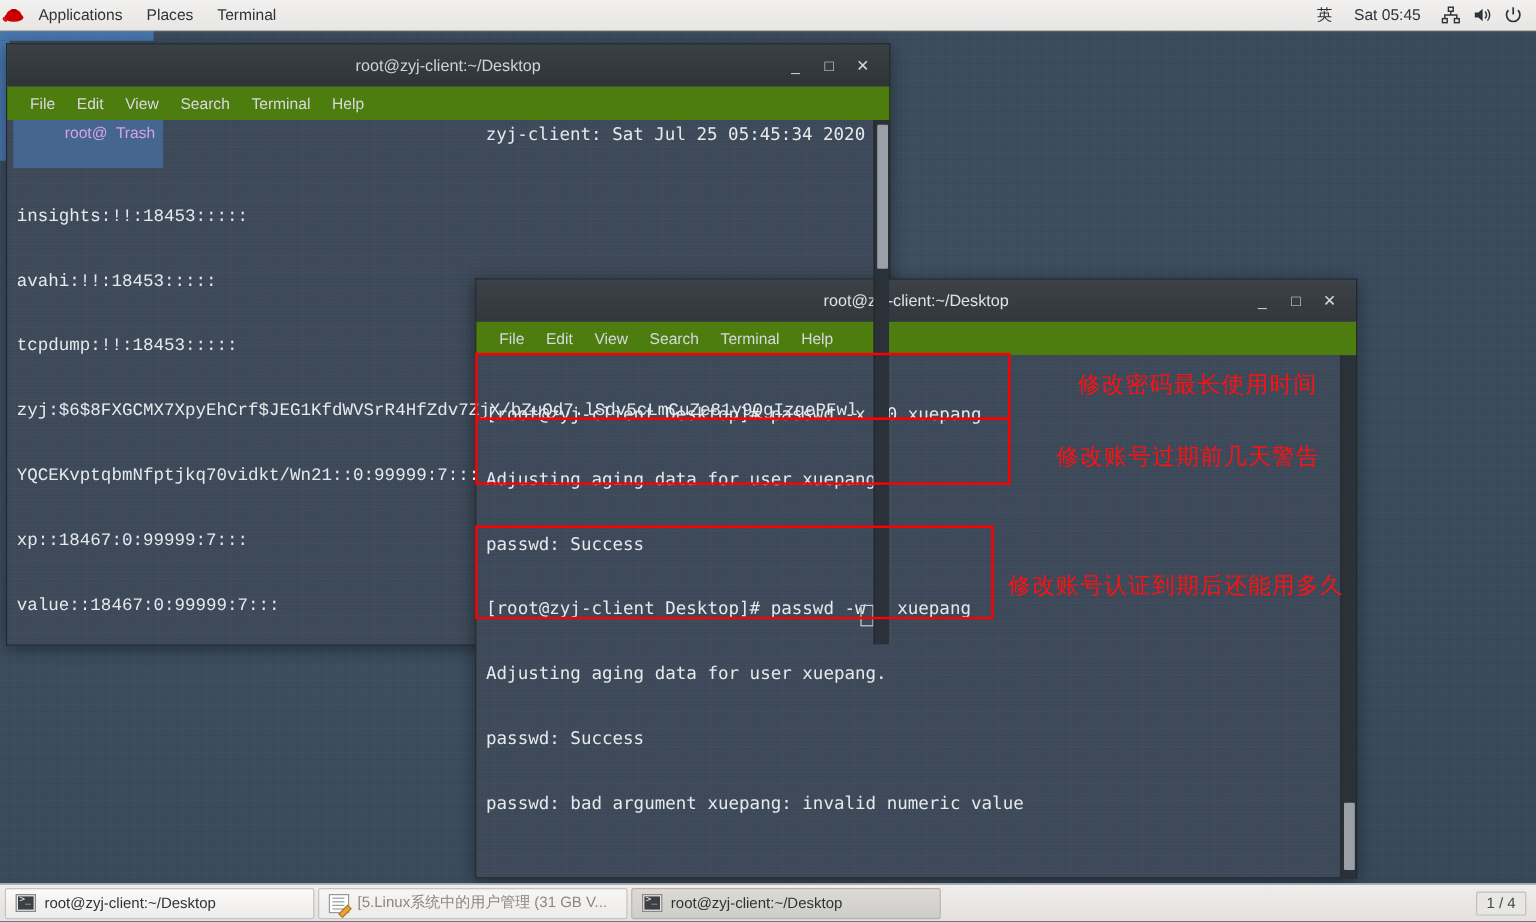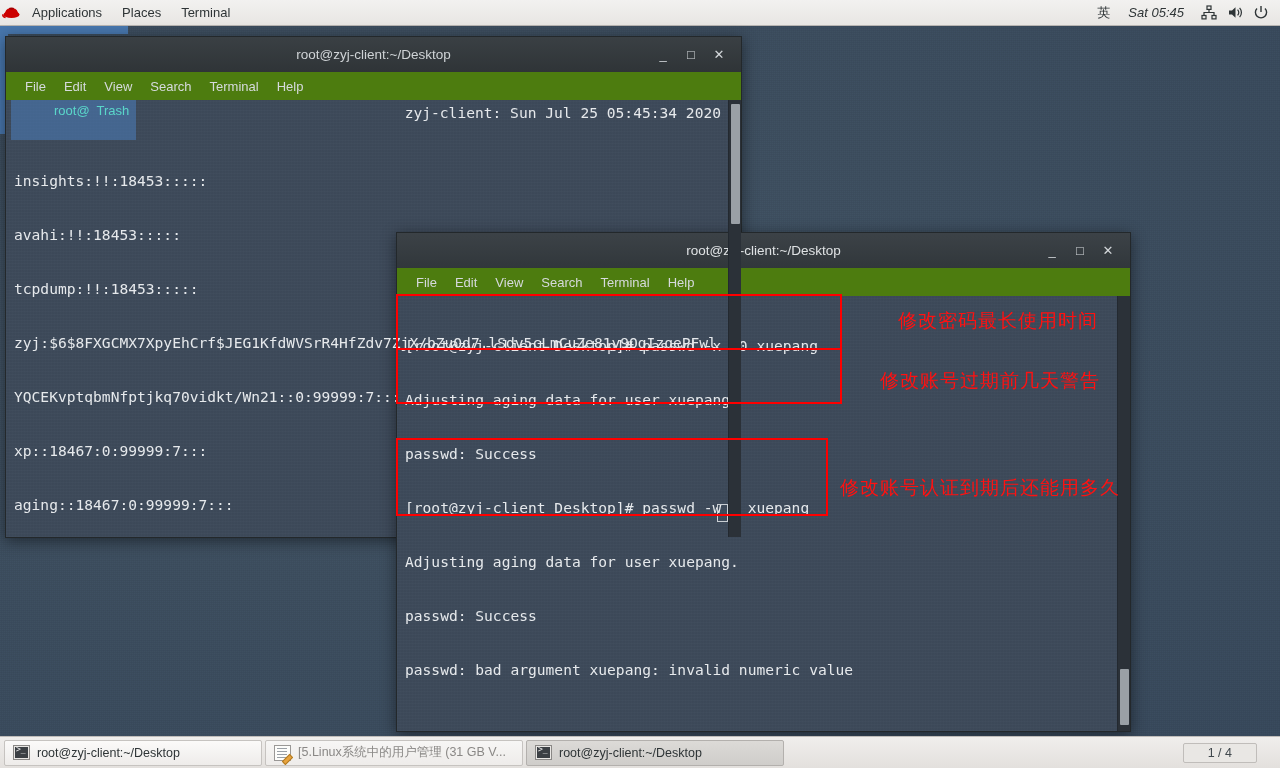--- a/index.html
+++ b/index.html
@@ -31,21 +31,21 @@
   #top-panel {
     position:absolute; left:0; top:0; width:1280px; height:26px;
     background:linear-gradient(#f2f1f0,#e8e6e3);
     border-bottom:1px solid #b8b5b2;
     display:flex; align-items:center; font-size:13px; color:#2e3436;
   }
   .panel-item { padding:0 10px; height:26px; display:flex; align-items:center; cursor:default; }
   #rh-logo { width:22px; height:26px; display:flex; align-items:center; justify-content:center; }
   #panel-right { margin-left:auto; display:flex; align-items:center; }
   .tray-icon { width:26px; height:26px; display:flex; align-items:center; justify-content:center; }
-  #clock { font-size:13px; padding:0 12px;font-style:italic; }
+  #clock { font-size:13px; padding:0 12px; }
   #ime { font-size:13px; padding:0 6px; }
 
   
   .window { position:absolute; box-shadow:0 3px 14px rgba(0,0,0,.45); }
   .titlebar {
     height:36px; background:linear-gradient(#3c4247,#31373b);
     border:1px solid #23282b; border-bottom:none;
     display:flex; align-items:center; position:relative;
   }
   .titlebar.inactive { background:linear-gradient(#3a4044,#2f3437); }
@@ -110,23 +110,23 @@
     height:26px; display:flex; align-items:center; gap:7px;
     padding:0 8px; margin-right:3px;
     font-size:12.5px; color:#2e3436; cursor:default;
     border:1px solid #c6c3c0; background:linear-gradient(#fbfaf9,#eeecea);
     border-radius:2px; overflow:hidden;
   }
   .task-btn.active { background:linear-gradient(#dcdad7,#cfcdca); border-color:#b3b0ad; }
   .task-btn.dim { color:#8a8886; background:linear-gradient(#f7f6f5,#eeecea); }
   .task-label { overflow:hidden; text-overflow:ellipsis; white-space:nowrap; }
   #workspace-indicator {
-    margin-left:auto; margin-right:19px;
+    margin-left:auto; margin-right:4px;
     border:1px solid #c0bdba; background:#e9e7e4;
-    padding:2px 24px; font-size:12.5px; color:#41484d; border-radius:2px;
+    padding:2px 8px; font-size:12.5px; color:#41484d; border-radius:2px;
   }
   .term-ico { width:17px; height:15px; background:#e9e7e4; border:1px solid #8a8886; position:relative; flex:0 0 auto; }
   .term-ico::before {
     content:""; position:absolute; left:1px; top:1px; right:1px; bottom:1px;
     background:#3c4044;
   }
   .term-ico::after {
     content:">_"; position:absolute; left:2px; top:-1px;
     color:#e8e8e8; font-family:"DejaVu Sans Mono",monospace; font-size:8px;
   }
@@ -210,35 +210,35 @@
       <span>View</span>
       <span>Search</span>
       <span>Terminal</span>
       <span>Help</span>
     </div>
     <div class="term-body" style="height:438px;">
       <div class="term-noise"></div>
 
       <div style="position:absolute; right:20px; top:4px; z-index:2;
                   font-family:'DejaVu Sans Mono',monospace; font-size:14.6px; line-height:18px;
-                  color:#e6e9ec; white-space:pre;">zyj-client: Sun Jul 25 05:45:34 2020</div>
-
-      <div style="position:absolute; left:48px; top:3px; z-index:3; color:#5eead4; opacity:.85;
+                  color:#e6e9ec; white-space:pre;">zyj-client: Sat Jul 25 05:45:34 2020</div>
+
+      <div style="position:absolute; left:48px; top:3px; z-index:3; color:#f0abfc; opacity:.85;
                   font-family:'Liberation Sans',sans-serif; font-size:13px; white-space:pre;">root@  Trash</div>
       <div style="position:absolute; left:5px; top:0px; width:125px; height:40px; background:#4a7ebb;
                   opacity:.55; z-index:1;"></div>
 
-      <div class="term-text" style="position:absolute; left:0; top:33px; right:14px;">
+      <div class="term-text" style="position:absolute; left:0; top:33px; right:14px;font-family:Liberation Mono, monospace;">
         <div>insights:!!:18453:::::</div>
         <div>avahi:!!:18453:::::</div>
         <div>tcpdump:!!:18453:::::</div>
         <div>zyj:$6$8FXGCMX7XpyEhCrf$JEG1KfdWVSrR4HfZdv7ZjX/bZuQd7.lSdv5cLmCuZe81y9QgIzqePFwl</div>
         <div>YQCEKvptqbmNfptjkq70vidkt/Wn21::0:99999:7:::</div>
         <div>xp::18467:0:99999:7:::</div>
-        <div>aging::18467:0:99999:7:::</div>
+        <div>value::18467:0:99999:7:::</div>
         
         
         
         
       </div>
 
       <div class="cursor-block" style="left:711px; top:404px;"></div>
 
       <div class="scrollbar">
         <div class="scroll-thumb" style="top:4px; height:120px;"></div>

